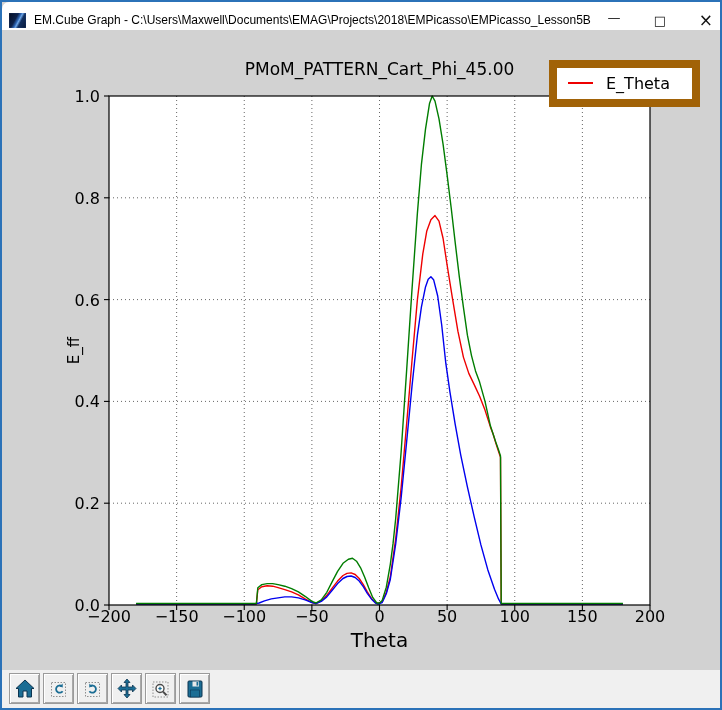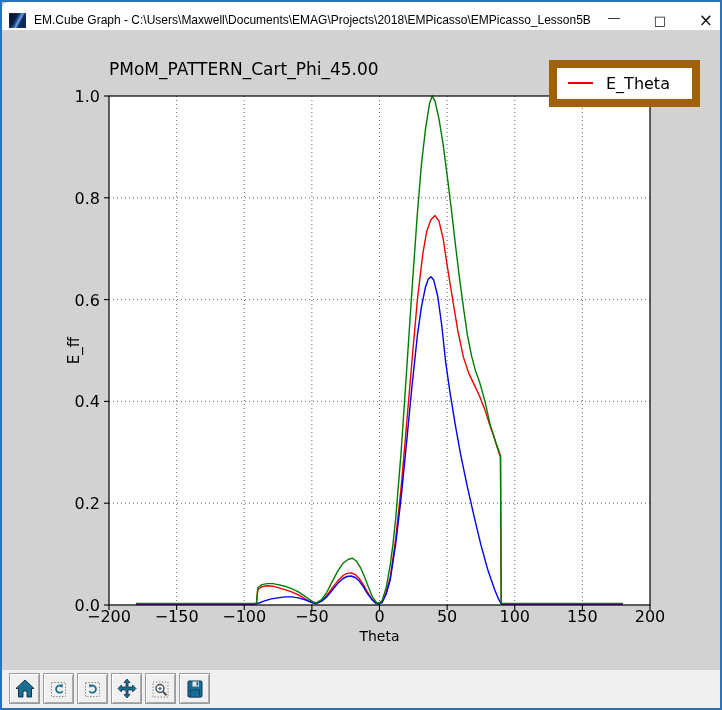--- a/index.html
+++ b/index.html
@@ -30,26 +30,26 @@
   }
   .win-btn.minimize{font-size:13px;padding-bottom:6px;}
   .win-btn.maximize{font-size:13px;}
   .win-btn.close{font-size:17px;}
   
   .figure{
     position:absolute;top:28px;left:0;width:718px;height:640px;background:#d2d2d2;
   }
   #plot-svg{position:absolute;top:0;left:0;}
   .chart-title{
-    position:absolute;left:107px;width:541px;top:29px;text-align:left;
+    position:absolute;left:107px;width:541px;top:29px;text-align:center;
     font-size:17px;color:#000;letter-spacing:0;
   }
   .xaxis-label{
     position:absolute;left:107px;width:541px;top:598px;text-align:center;
-    font-size:14px;color:#000;
+    font-size:20px;color:#000;
   }
   .yaxis-label{
     position:absolute;left:41px;top:312px;width:60px;height:17px;text-align:center;
     font-size:15px;color:#000;transform:rotate(-90deg);
   }
   
   .legend{
     position:absolute;left:547px;top:30px;width:151px;box-sizing:border-box;
     background:#ffffff;border:8px solid #a16207;padding:4px 4px 5px 11px;
   }

